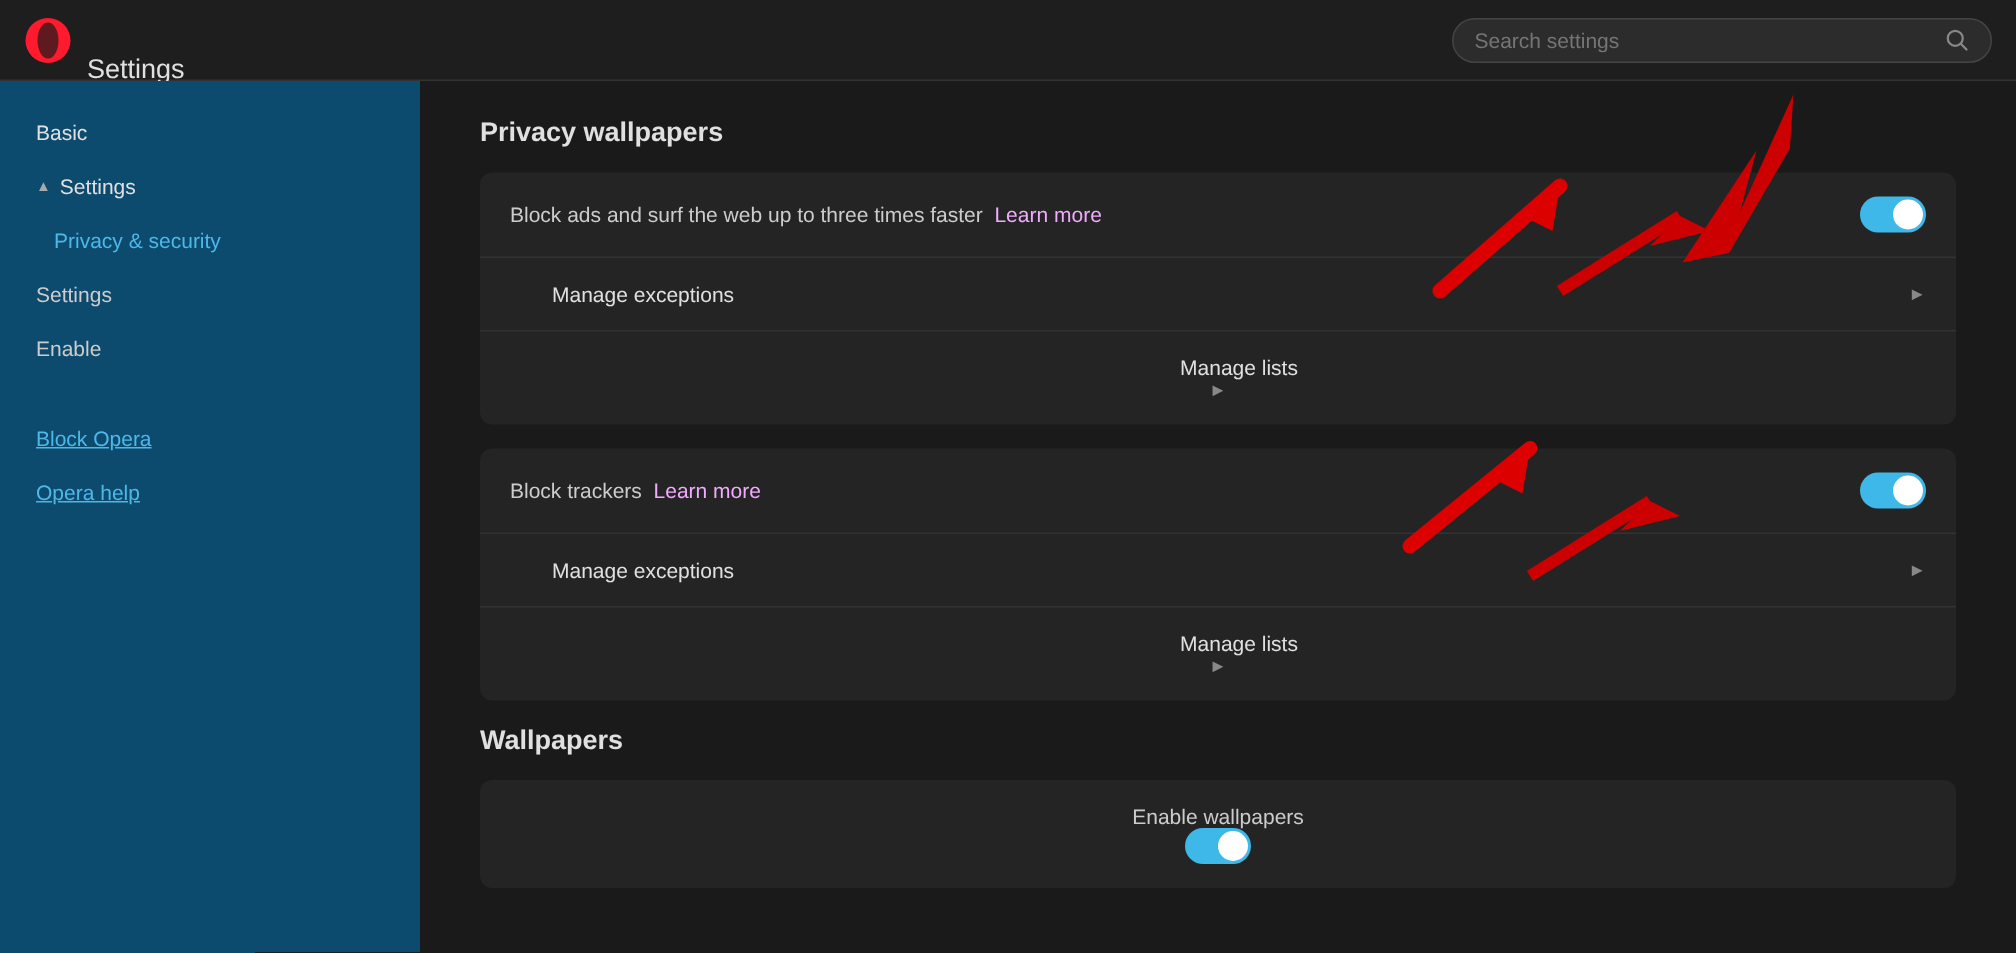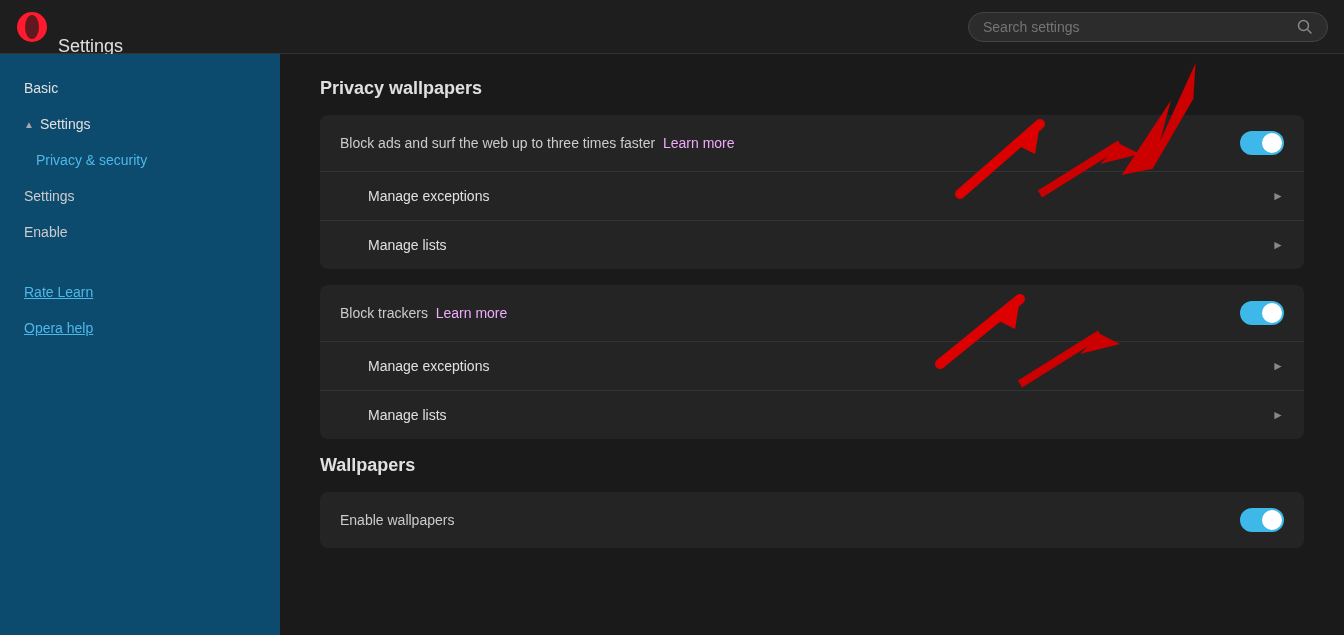--- a/index.html
+++ b/index.html
@@ -132,20 +132,21 @@
 
     .card-row {
       display: flex;
       align-items: center;
       justify-content: space-between;
       padding: 16px 20px;
       border-bottom: 1px solid #333;
     }
     .card-row:last-child {
       border-bottom: none;
+      flex-direction: column;
     }
     .card-row-text {
       font-size: 14px;
       color: #ccc;
     }
     .card-row-text a {
       color: #f0abfc;
       text-decoration: none;
     }
     .card-row-label {
@@ -225,21 +226,21 @@
       <span>Privacy &amp; security</span>
     </div>
     <div class="sidebar-item">
       <span>Settings</span>
     </div>
     <div class="sidebar-item">
       <span>Enable</span>
     </div>
     <div style="height: 24px;"></div>
     <div class="sidebar-link">
-      <span>Rate Learn</span>
+      <span>Block Opera</span>
     </div>
     <div class="sidebar-link">
       <span>Opera help</span>
     </div>
   </div>
 
   <div class="content" style="position: relative;">
 
     <div>
       <div class="section-title">Privacy wallpapers</div>

